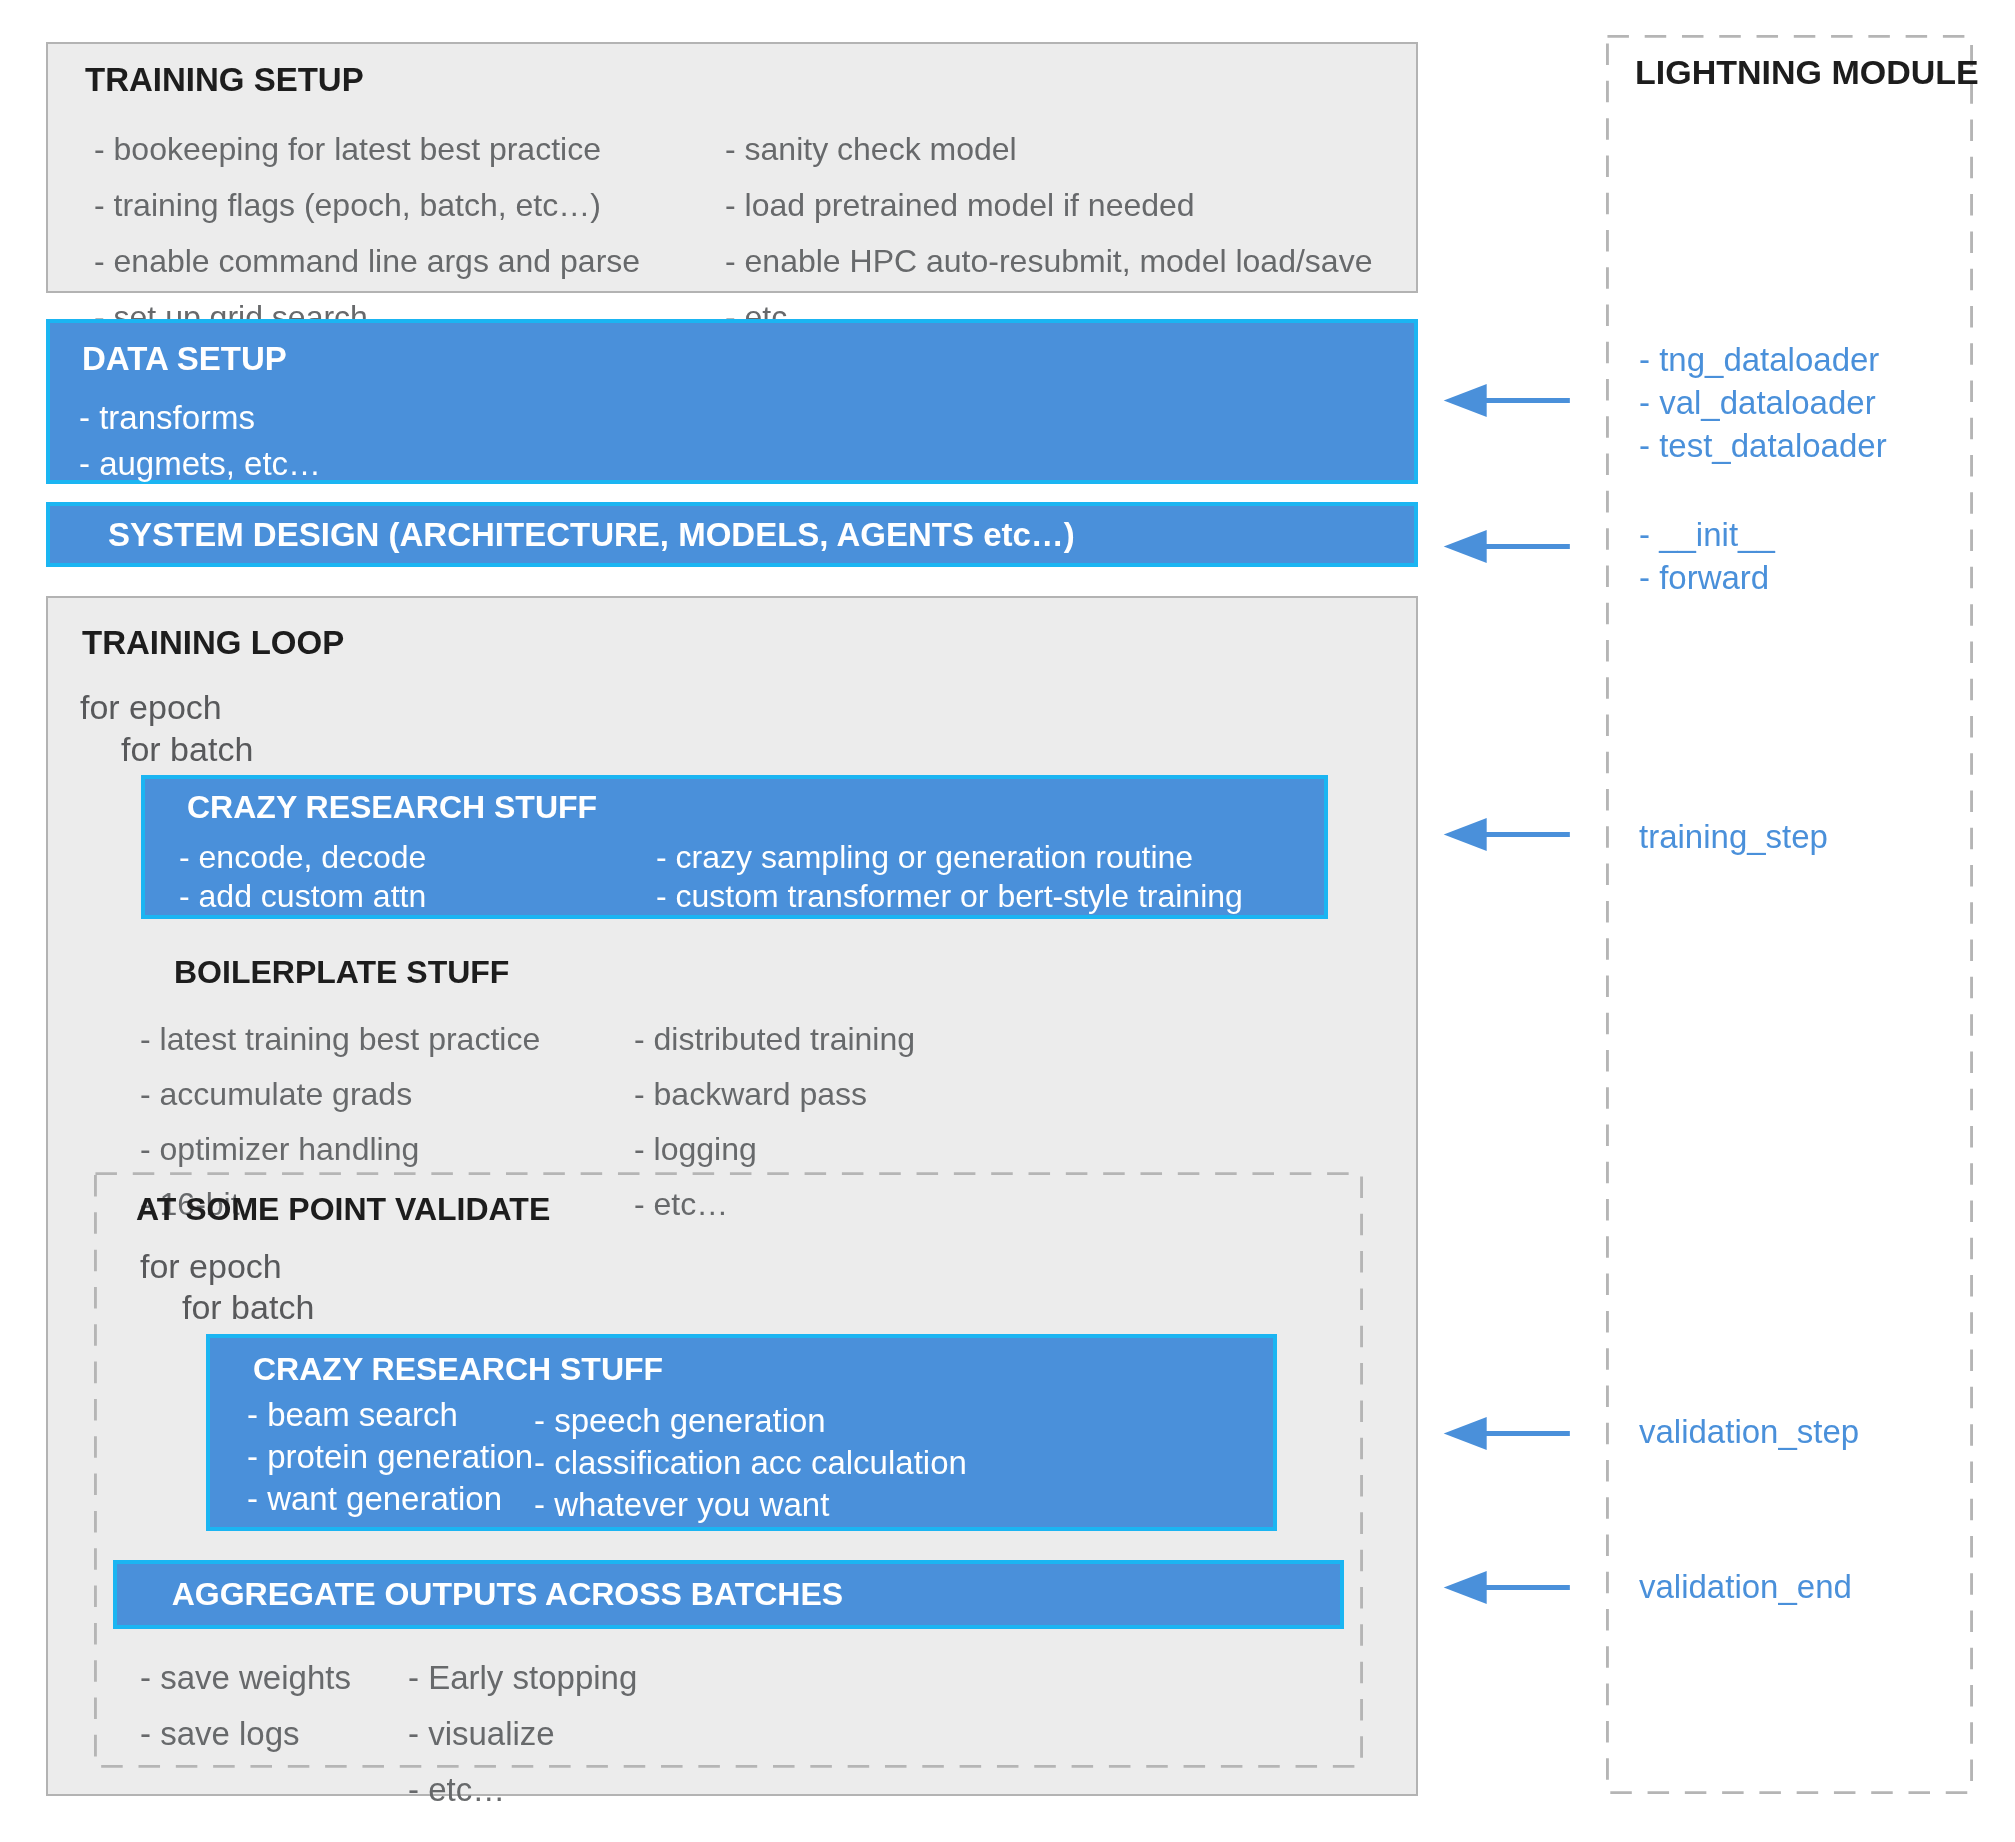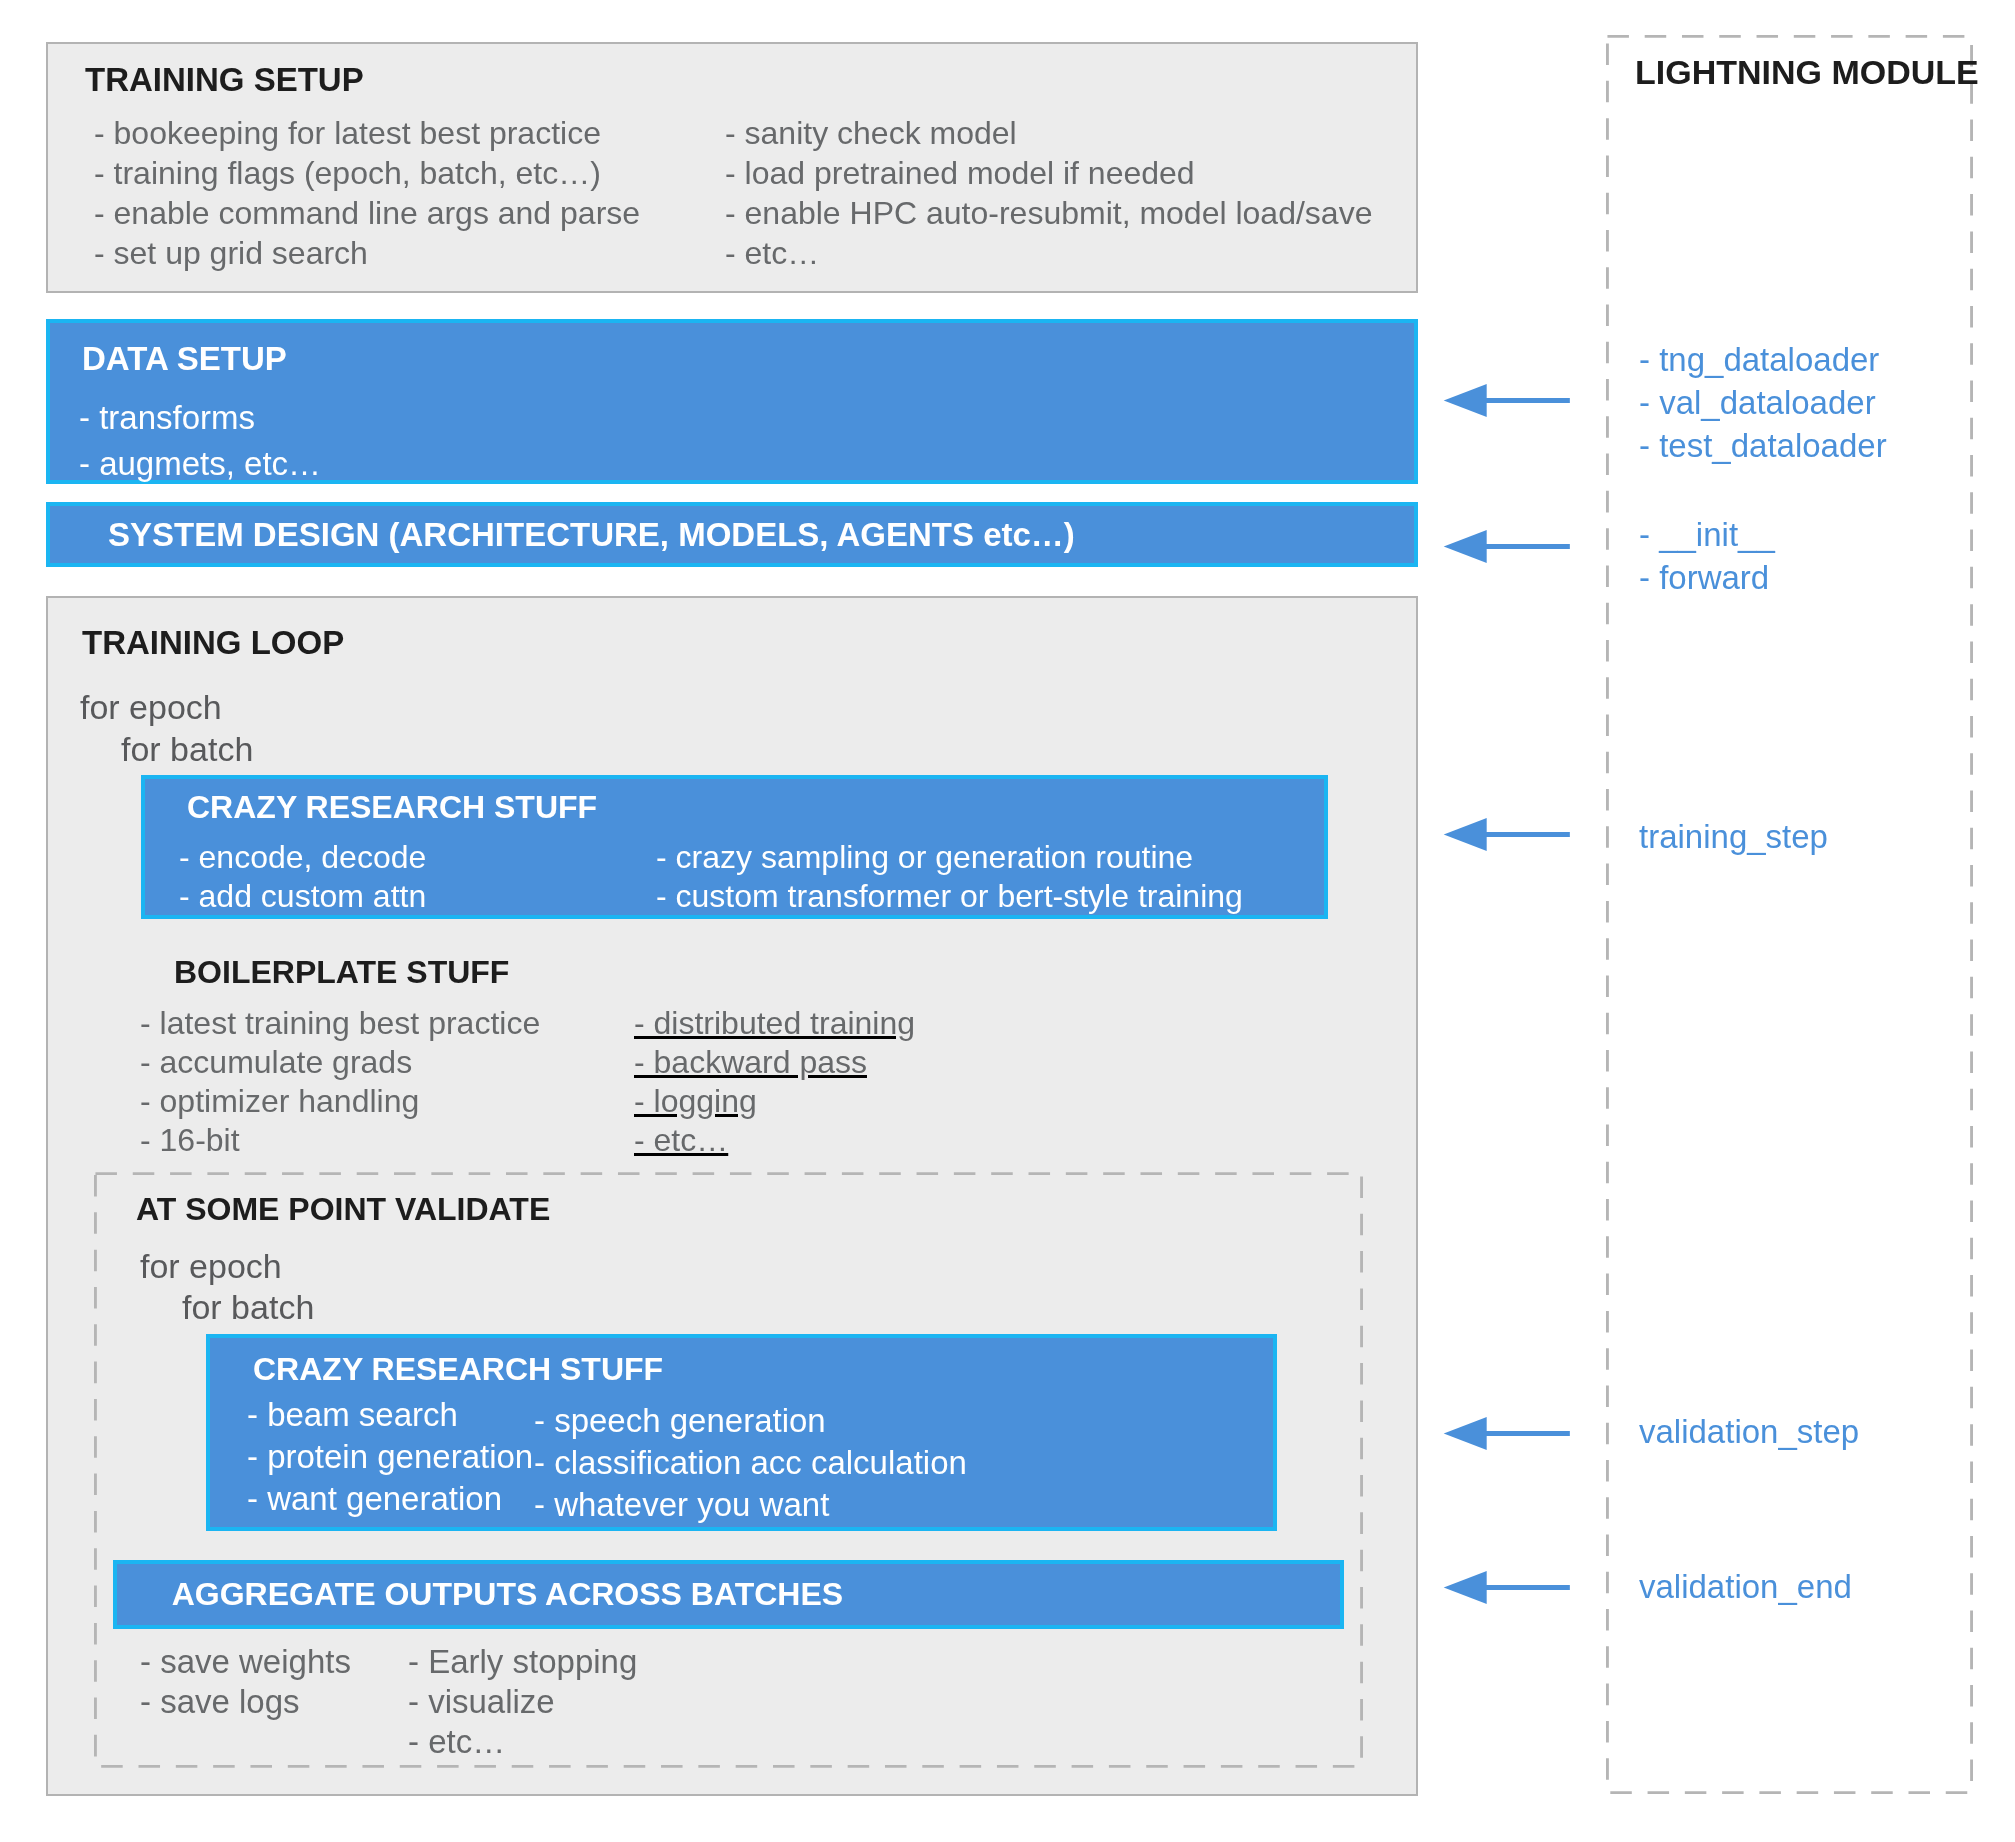--- a/index.html
+++ b/index.html
@@ -8,21 +8,21 @@
 
   .box-gray{position:absolute;background:#ececec;border:2.9px solid #b3b3b3;box-sizing:border-box;}
   .box-blue{position:absolute;background:#4a90da;border:4.3px solid #1bb5f2;box-sizing:border-box;padding-left:29px;}
   .box-dashed{position:absolute;box-sizing:border-box;background:transparent;}
   .box-dashed > svg.dash-frame{position:absolute;left:0;top:0;}
 
   .title-dark{position:absolute;font-size:33px;font-weight:bold;color:#1d1d1d;white-space:nowrap;}
   .title-white{position:absolute;font-size:33px;font-weight:bold;color:#ffffff;white-space:nowrap;}
 
   .col{position:absolute;}
-  .li{font-size:32px;line-height:40px;color:#67696b;white-space:nowrap;}
+  .li{font-size:32px;line-height:40px;color:#67696b;white-space:nowrap;margin-top:16px;}
   .li-white{font-size:32px;line-height:42px;color:#ffffff;white-space:nowrap;}
   .loop-line{position:absolute;font-size:34px;color:#58595b;white-space:nowrap;}
 
   
   #training-setup{left:46px;top:42px;width:1372px;height:251px;}
   #ts-title{left:37px;top:17px;}
   #ts-left{left:46px;top:69px;}
   #ts-right{left:677px;top:69px;}
 
   #data-setup{left:46px;top:319px;width:1372px;height:165px;}
@@ -39,21 +39,21 @@
   #tl-for-batch{left:73px;top:132px;}
 
   #crazy1{left:93px;top:177px;width:1187px;height:144px;}
   #c1-title{left:42px;top:10px;font-size:32px;}
   #c1-left{left:34px;top:59px;}
   #c1-right{left:511px;top:59px;}
   #crazy1 .li-white{line-height:39px;}
 
   #bp-title{left:126px;top:356px;font-size:32px;}
   #bp-left{left:92px;top:406px;}
-  #bp-right{left:586px;top:406px;text-decoration:underline;}
+  #bp-right{left:586px;top:406px;}
   #bp-left .li,#bp-right .li{line-height:39px;}
 
   #validate{left:46px;top:574px;width:1269px;height:596px;}
   #v-title{left:42px;top:18.7px;font-size:32px;}
   #v-for-epoch{left:46px;top:75px;}
   #v-for-batch{left:88px;top:116px;}
 
   #crazy2{left:112px;top:162px;width:1071px;height:197px;}
   #c2-title{left:43px;top:13px;font-size:32px;}
   #c2-left{left:37px;top:56px;}

